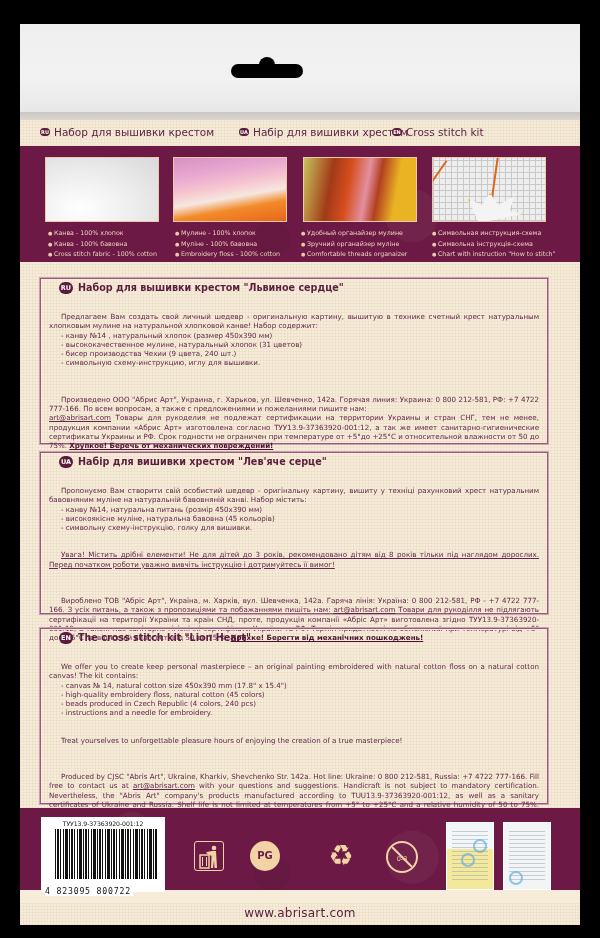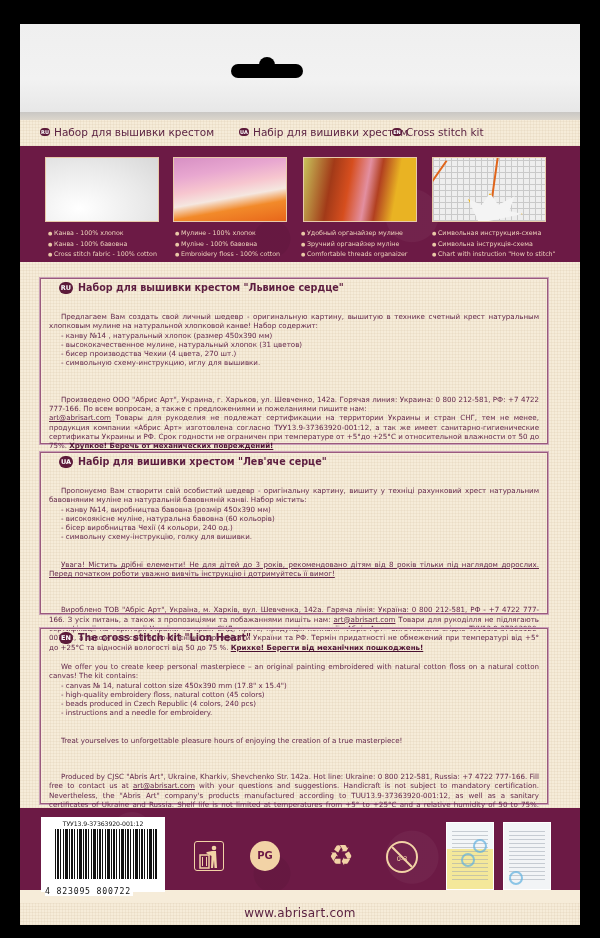--- a/index.html
+++ b/index.html
@@ -150,35 +150,34 @@
   <div class="cream" style="position:absolute;left:0;top:238px;width:560px;height:546px;"></div>
 
   <div class="box box-ru">
     <div class="ttl">
       <span class="badge">RU</span>
       <span>Набор для вышивки крестом "Львиное сердце"</span>
     </div>
     <p class="ind">Предлагаем Вам создать свой личный шедевр - оригинальную картину, вышитую в технике счетный крест натуральным  хлопковым мулине на натуральной хлопковой канве! Набор содержит:</p>
     <div class="li">- канву №14 , натуральный хлопок (размер 450х390 мм)</div>
     <div class="li">- высококачественное мулине, натуральный хлопок (31 цветов)</div>
-    <div class="li">- бисер производства Чехии (4 цвета, 270 шт.)</div>
+    <div class="li">- бисер производства Чехии (9 цвета, 240 шт.)</div>
     <div class="li">- символьную схему-инструкцию, иглу для вышивки.</div>
     <div class="gap"></div>
     <p class="ind"><span>Произведено ООО "Абрис Арт", Украина, г. Харьков, ул. Шевченко, 142а. Горячая линия: Украина: 0 800 212-581, РФ: +7 4722 777-166. По всем вопросам, а также с предложениями и пожеланиями пишите нам:</span><br><span class="link">art@abrisart.com</span><span> Товары для рукоделия не подлежат сертификации на территории Украины и стран СНГ, тем не менее, продукция компании «Абрис Арт» изготовлена согласно ТУУ13.9-37363920-001:12, а так же имеет санитарно-гигиенические сертификаты Украины и РФ. Срок годности не ограничен при температуре от +5°до +25°С и относительной влажности от 50 до 75%. </span><span class="strong">Хрупкое! Беречь от механических повреждений!</span></p>
   </div>
 
   <div class="box box-ua">
     <div class="ttl">
       <span class="badge">UA</span>
       <span>Набір для вишивки хрестом "Лев'яче серце"</span>
     </div>
     <p class="ind">Пропонуємо Вам створити свій особистий шедевр - оригінальну картину, вишиту у техніці рахунковий хрест натуральним бавовняним муліне на натуральній бавовняній канві. Набор містить:</p>
-    <div class="li">- канву №14, виробництва бавовна (розмір 450х390 мм)</div>
-    <div class="li">- високоякісне муліне, натуральна бавовна (60 кольорів)</div>
-    <div class="li">- бісер виробництва Чехії (4 кольори, 240 од.)</div>
+    <div class="li">- канву №14, натуральна питань (розмір 450х390 мм)</div>
+    <div class="li">- високоякісне муліне, натуральна бавовна (45 кольорів)</div>
     <div class="li">- символьну схему-інструкцію, голку для вишивки.</div>
     <p class="ind warn">Увага! Містить дрібні елементи! Не для дітей до 3 років, рекомендовано дітям від 8 років тільки під наглядом дорослих. Перед початком роботи уважно вивчіть інструкцію і дотримуйтесь її вимог!</p>
     <div class="gap"></div>
     <p class="ind"><span>Вироблено  ТОВ "Абріс Арт", Україна, м. Харків, вул. Шевченка, 142а. Гаряча лінія: Україна: 0 800 212-581, РФ - +7 4722 777-166. З усіх питань, а також з пропозиціями та побажаннями пишіть нам: </span><span class="link">art@abrisart.com</span><span>  Товари для рукоділля не підлягають сертифікації на території України та країн СНД, проте, продукція компанії «Абріс Арт» виготовлена згідно ТУУ13.9-37363920-001:12, а також має санітарно-гігієнічні сертифікати України та РФ. Термін придатності не обмежений при температурі від +5° до +25°С та відносній вологості від 50 до 75 %. </span><span class="strong">Крихке! Берегти від механічних пошкоджень!</span></p>
   </div>
 
   <div class="box box-en">
     <div class="ttl">
       <span class="badge">EN</span>
       <span>The cross stitch kit "Lion Heart"</span>

